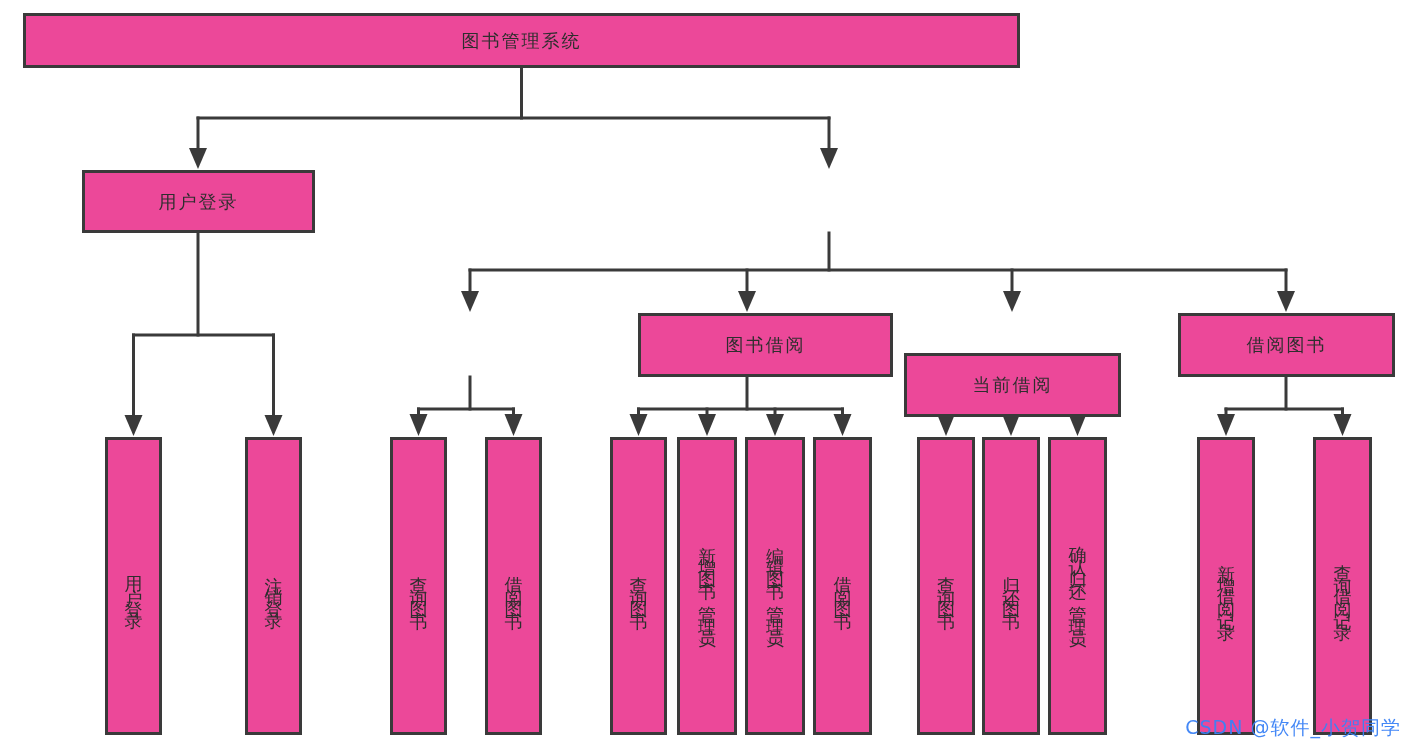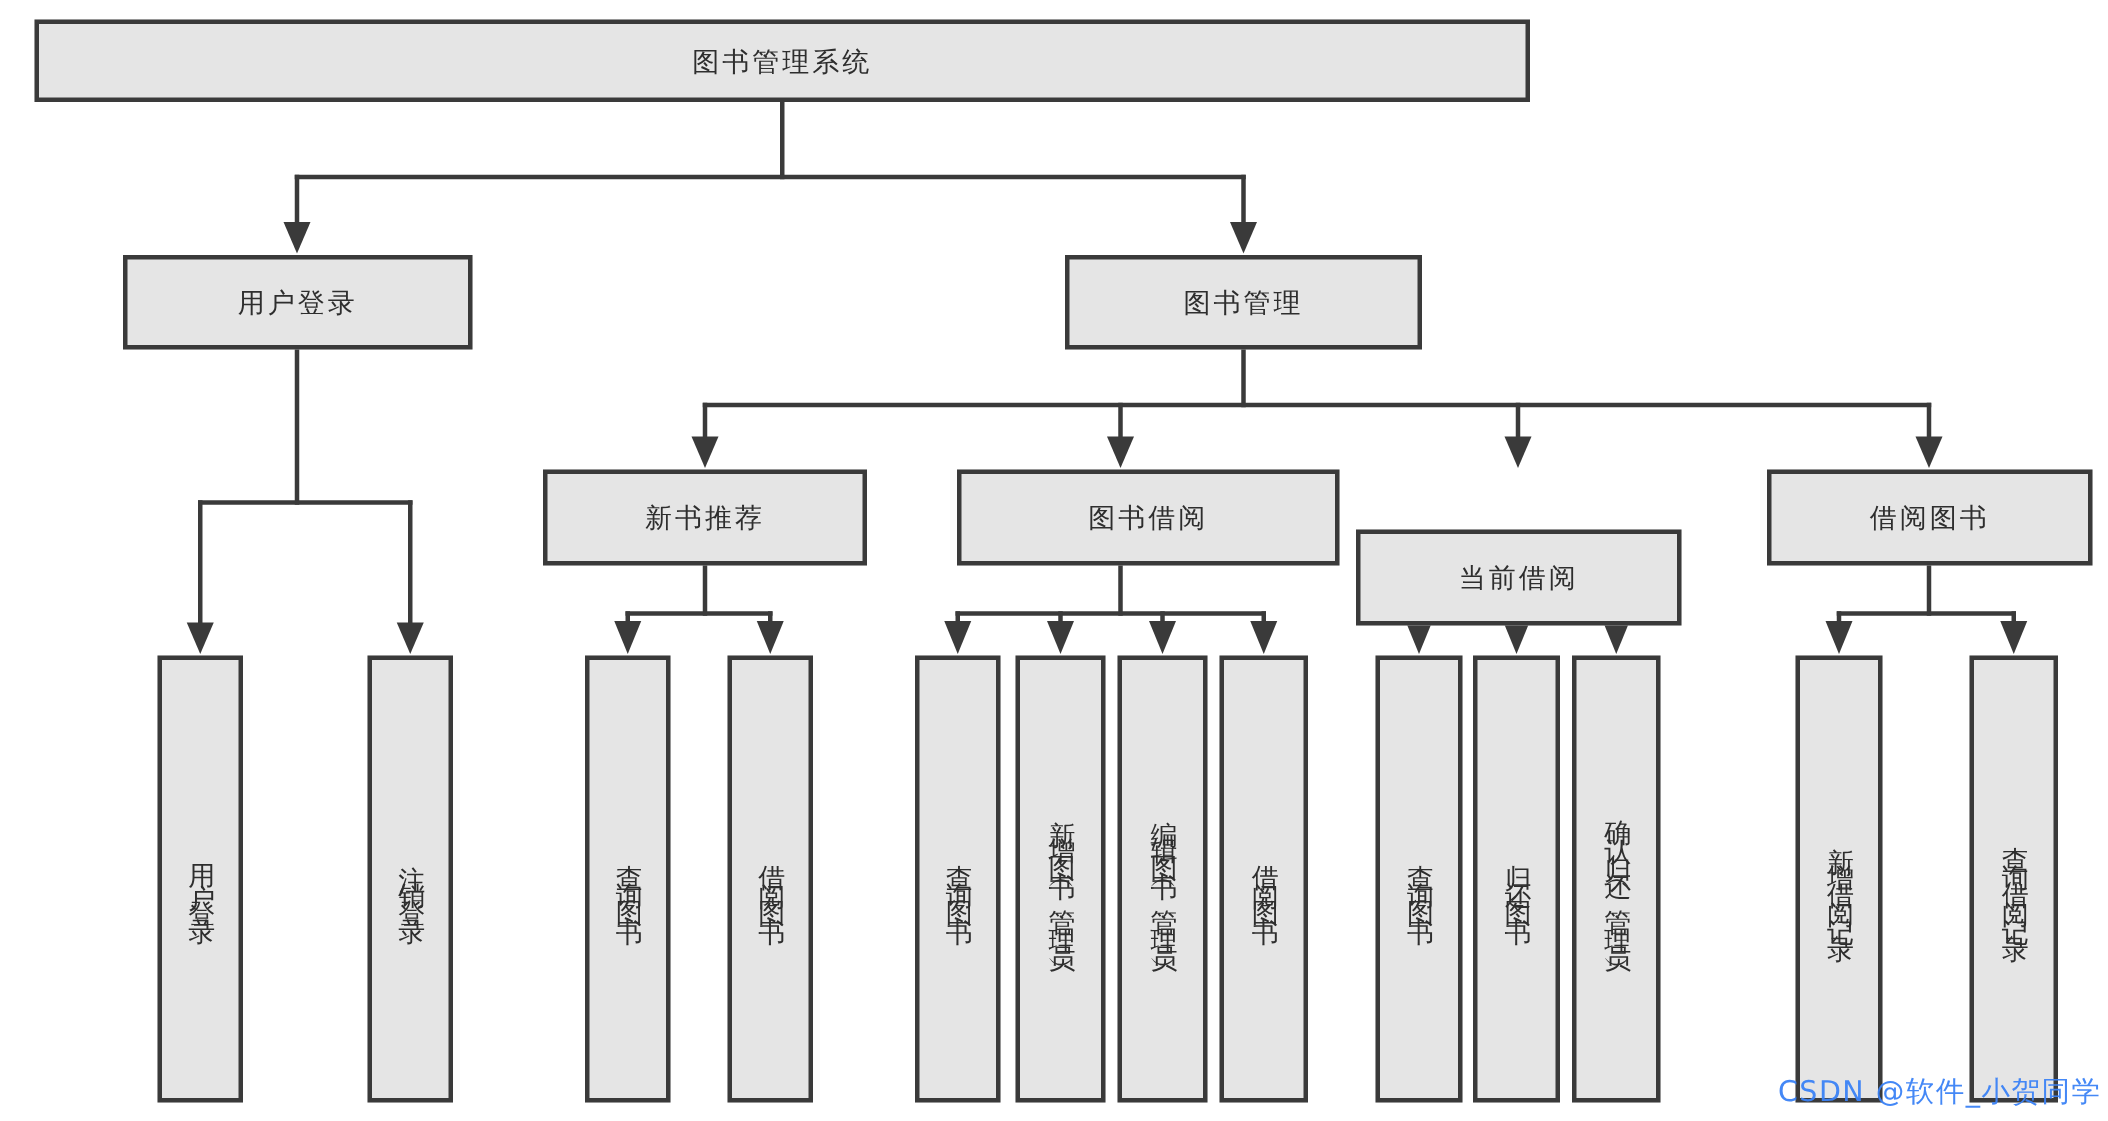--- a/index.html
+++ b/index.html
@@ -13,21 +13,21 @@
   }
   svg.connectors {
     position: absolute;
     left: 0; top: 0;
     z-index: 1;
   }
   .node {
     position: absolute;
     box-sizing: border-box;
     border: 3px solid #3a3a3a;
-    background: #e5e5e5;
+    background: #ec4899;
     display: flex;
     align-items: center;
     justify-content: center;
     color: #2e2e2e;
     font-size: 18px;
     z-index: 2;
   }
   .node .label { letter-spacing: 2px; white-space: nowrap; }
   .node.vert .label {
     writing-mode: vertical-rl;
@@ -130,27 +130,21 @@
     </g>
   </svg>
 
   <div class="node" style="left:23px; top:13px; width:997px; height:55px;">
     <span class="label">图书管理系统</span>
   </div>
 
   <div class="node" style="left:82px; top:170px; width:233px; height:63px;">
     <span class="label">用户登录</span>
   </div>
-  <div class="node" style="left:710px; top:170px; width:238px; height:63px;">
-    <span class="label">图书管理</span>
-  </div>
 
-  <div class="node" style="left:362px; top:313px; width:216px; height:64px;">
-    <span class="label">新书推荐</span>
-  </div>
   <div class="node" style="left:638px; top:313px; width:255px; height:64px;">
     <span class="label">图书借阅</span>
   </div>
   <div class="node" style="left:904px; top:313px; width:217px; height:64px;margin-top:40px;">
     <span class="label">当前借阅</span>
   </div>
   <div class="node" style="left:1178px; top:313px; width:217px; height:64px;">
     <span class="label">借阅图书</span>
   </div>
 

